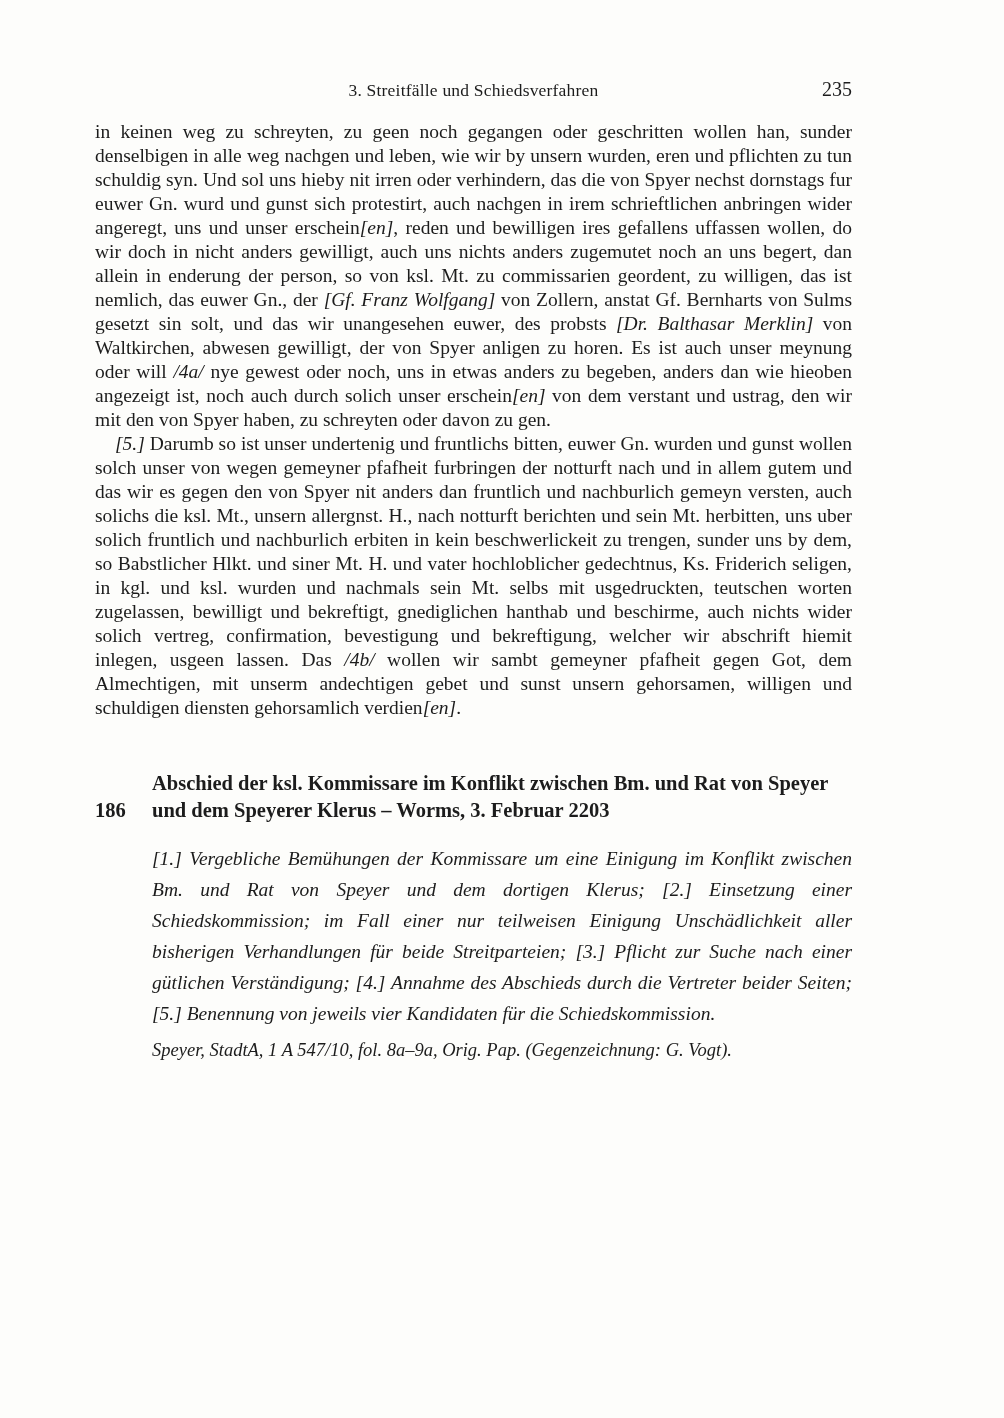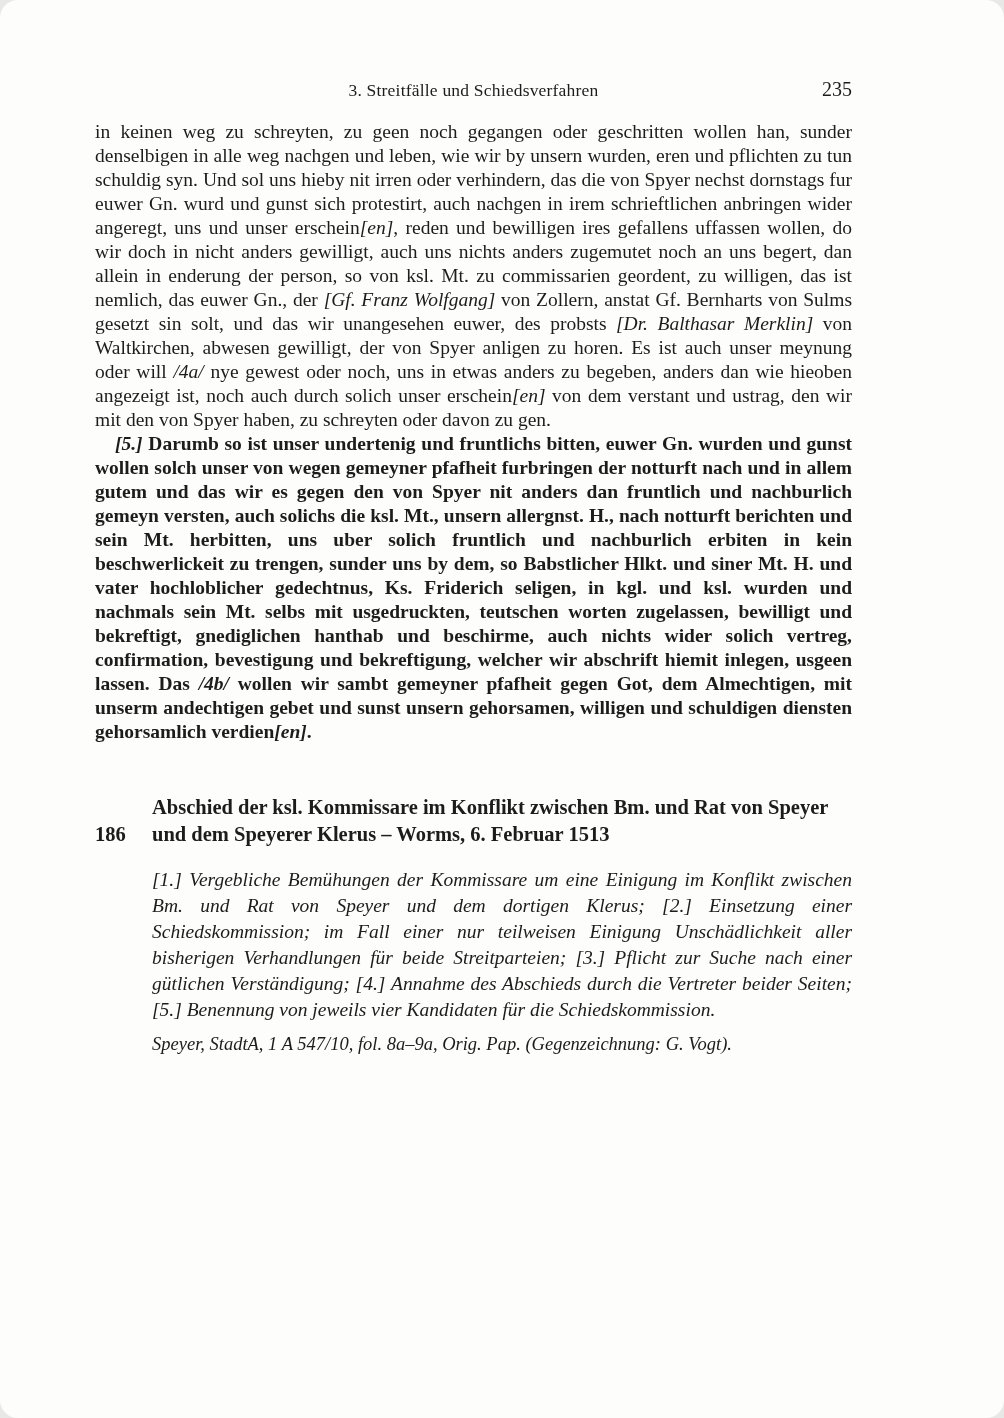--- a/index.html
+++ b/index.html
@@ -9,21 +9,20 @@
   }
   .page {
     position: relative;
     width: 1004px;
     height: 1418px;
     margin: 0 auto;
     background: #fdfdfb;
     color: #1c1c1c;
     font-family: "Liberation Serif", "DejaVu Serif", serif;
     overflow: hidden;
-    border-radius: 18px;
   }
   .content {
     position: absolute;
     left: 95px;
     top: 80px;
     width: 757px;
   }
   
   .running-head {
     position: relative;
@@ -45,21 +44,20 @@
   
   .body-text p {
     margin: 0;
     font-size: 19.5px;
     line-height: 24px;
     text-align: justify;
     text-justify: inter-word;
   }
   .para-indent {
     text-indent: 20px;
-    font-weight: bold;
   }
   .it {
     font-style: italic;
     margin-top: 14px;
   }
   
   .entry {
     margin-top: 50px;
   }
   .entry-head {
@@ -80,21 +78,21 @@
     line-height: 27px;
     text-align: left;
   }
   .entry-body {
     margin-left: 57px;
   }
   .entry-summary {
     margin: 19px 0 0 0;
     font-style: italic;
     font-size: 19.5px;
-    line-height: 26px;
+    line-height: 31px;
     text-align: justify;
     text-justify: inter-word;
   }
   .entry-source {
     margin: 9px 0 0 0;
     font-style: italic;
     font-size: 18.5px;
     line-height: 24px;
   }
 </style>
@@ -110,21 +108,21 @@
     </header>
 
     <section class="body-text">
       <p class="para"><span>in keinen weg zu schreyten, zu geen noch gegangen oder geschritten wollen han, sunder denselbigen in alle weg nachgen und leben, wie wir by unsern wurden, eren und pflichten zu tun schuldig syn. Und sol uns hieby nit irren oder verhindern, das die von Spyer nechst dornstags fur euwer Gn. wurd und gunst sich protestirt, auch nachgen in irem schrieftlichen anbringen wider angeregt, uns und unser erschein</span><span class="it">[en]</span><span>, reden und bewilligen ires gefallens uffassen wollen, do wir doch in nicht anders gewilligt, auch uns nichts anders zugemutet noch an uns begert, dan allein in enderung der person, so von ksl. Mt. zu commissarien geordent, zu willigen, das ist nemlich, das euwer Gn., der </span><span class="it">[Gf. Franz Wolfgang]</span><span> von Zollern, anstat Gf. Bernharts von Sulms gesetzt sin solt, und das wir unangesehen euwer, des probsts </span><span class="it">[Dr. Balthasar Merklin]</span><span> von Waltkirchen, abwesen gewilligt, der von Spyer anligen zu horen. Es ist auch unser meynung oder will </span><span class="it">/4a/</span><span> nye gewest oder noch, uns in etwas anders zu begeben, anders dan wie hieoben angezeigt ist, noch auch durch solich unser erschein</span><span class="it">[en]</span><span> von dem verstant und ustrag, den wir mit den von Spyer haben, zu schreyten oder davon zu gen.</span></p>
       <p class="para para-indent"><span class="it">[5.]</span><span> Darumb so ist unser undertenig und fruntlichs bitten, euwer Gn. wurden und gunst wollen solch unser von wegen gemeyner pfafheit furbringen der notturft nach und in allem gutem und das wir es gegen den von Spyer nit anders dan fruntlich und nachburlich gemeyn versten, auch solichs die ksl. Mt., unsern allergnst. H., nach notturft berichten und sein Mt. herbitten, uns uber solich fruntlich und nachburlich erbiten in kein beschwerlickeit zu trengen, sunder uns by dem, so Babstlicher Hlkt. und siner Mt. H. und vater hochloblicher gedechtnus, Ks. Friderich seligen, in kgl. und ksl. wurden und nachmals sein Mt. selbs mit usgedruckten, teutschen worten zugelassen, bewilligt und bekreftigt, gnediglichen hanthab und beschirme, auch nichts wider solich vertreg, confirmation, bevestigung und bekreftigung, welcher wir abschrift hiemit inlegen, usgeen lassen. Das </span><span class="it">/4b/</span><span> wollen wir sambt gemeyner pfafheit gegen Got, dem Almechtigen, mit unserm andechtigen gebet und sunst unsern gehorsamen, willigen und schuldigen diensten gehorsamlich verdien</span><span class="it">[en]</span><span>.</span></p>
     </section>
 
     <section class="entry">
       <div class="entry-head">
         <span class="entry-number">186</span>
-        <h2 class="entry-title">Abschied der ksl. Kommissare im Konflikt zwischen Bm. und Rat von Speyer und dem Speyerer Klerus – Worms, 6. Februar 1513</h2>
+        <h2 class="entry-title">Abschied der ksl. Kommissare im Konflikt zwischen Bm. und Rat von Speyer und dem Speyerer Klerus – Worms, 3. Februar 2203</h2>
       </div>
       <div class="entry-body">
         <p class="entry-summary">[1.] Vergebliche Bemühungen der Kommissare um eine Einigung im Konflikt zwischen Bm. und Rat von Speyer und dem dortigen Klerus; [2.] Einsetzung einer Schiedskommission; im Fall einer nur teilweisen Einigung Unschädlichkeit aller bisherigen Verhandlungen für beide Streitparteien; [3.] Pflicht zur Suche nach einer gütlichen Verständigung; [4.] Annahme des Abschieds durch die Vertreter beider Seiten; [5.] Benennung von jeweils vier Kandidaten für die Schiedskommission.</p>
         <p class="entry-source">Speyer, StadtA, 1 A 547/10, fol. 8a–9a, Orig. Pap. (Gegenzeichnung: G. Vogt).</p>
       </div>
     </section>
 
   </div>
 </div>
 

